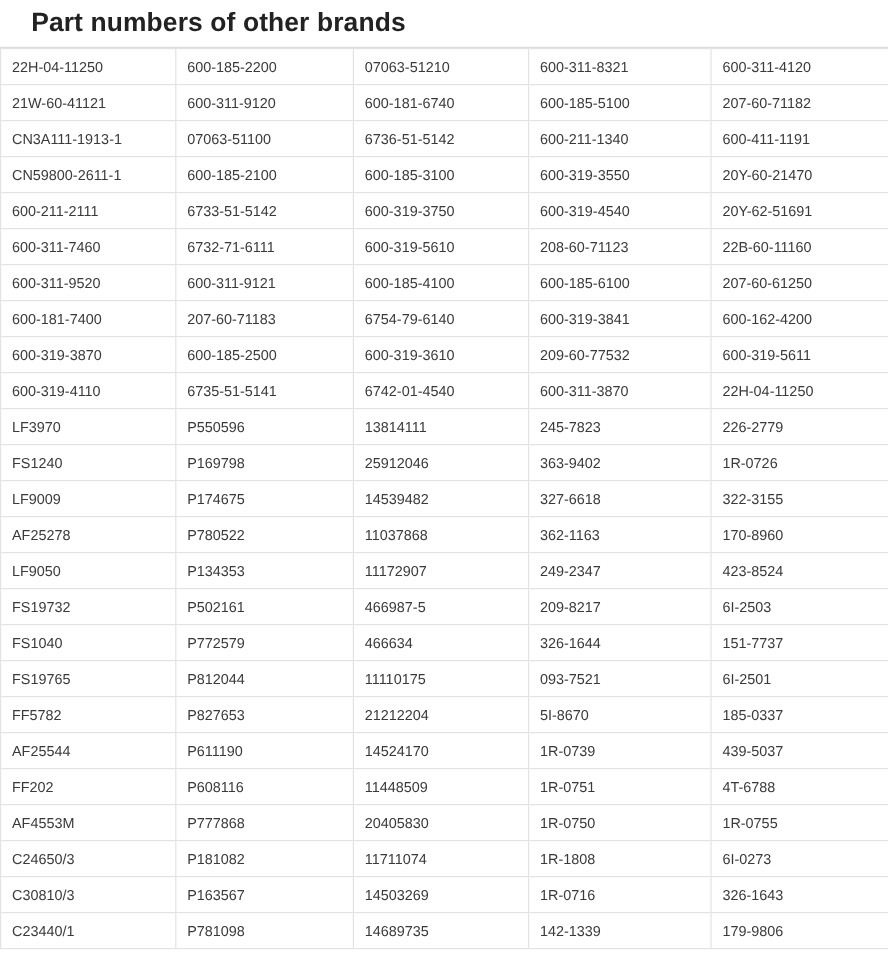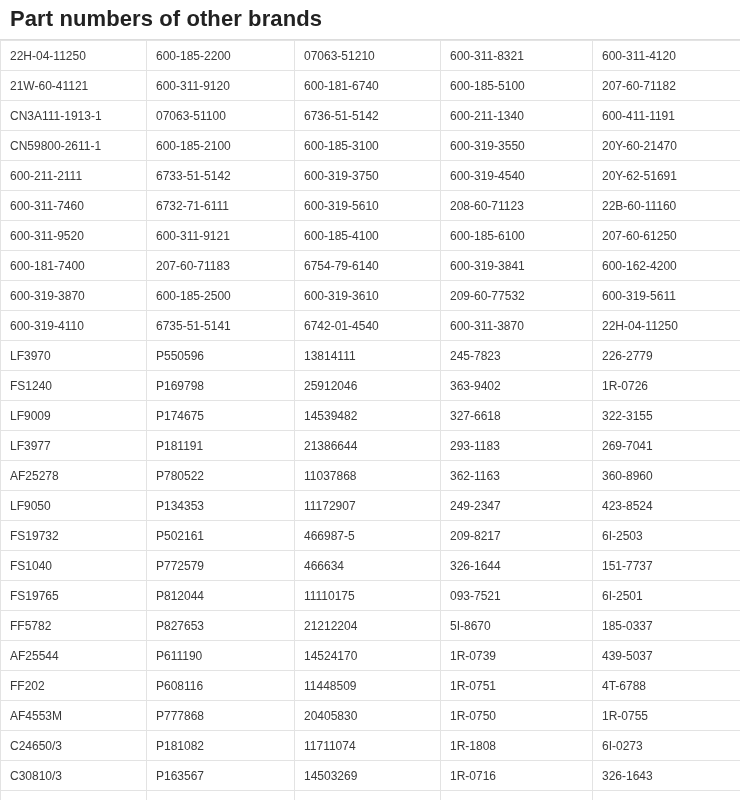--- a/index.html
+++ b/index.html
@@ -23,21 +23,21 @@
   .title-bar {
     height: 40px;
     display: flex;
     align-items: center;
     padding: 0 10px;
     box-sizing: border-box;
     background: #ffffff;
     border-bottom: 1px solid #dddddd;
   }
   .title-bar h1 {
-    margin: 0;
+    margin: 16px;
     font-size: 22px;
     font-weight: bold;
     color: #222222;
     letter-spacing: 0.1px;
     line-height: 1.1;
   }
   table.parts {
     width: 740px;
     border-collapse: collapse;
     table-layout: fixed;
@@ -170,32 +170,25 @@
           <td>1R-0726</td>
         </tr>
         <tr>
           <td>LF9009</td>
           <td>P174675</td>
           <td>14539482</td>
           <td>327-6618</td>
           <td>322-3155</td>
         </tr>
         <tr>
-          <td>LF3977</td>
-          <td>P181191</td>
-          <td>21386644</td>
-          <td>293-1183</td>
-          <td>269-7041</td>
-        </tr>
-        <tr>
           <td>AF25278</td>
           <td>P780522</td>
           <td>11037868</td>
           <td>362-1163</td>
-          <td>360-8960</td>
+          <td>170-8960</td>
         </tr>
         <tr>
           <td>LF9050</td>
           <td>P134353</td>
           <td>11172907</td>
           <td>249-2347</td>
           <td>423-8524</td>
         </tr>
         <tr>
           <td>FS19732</td>

